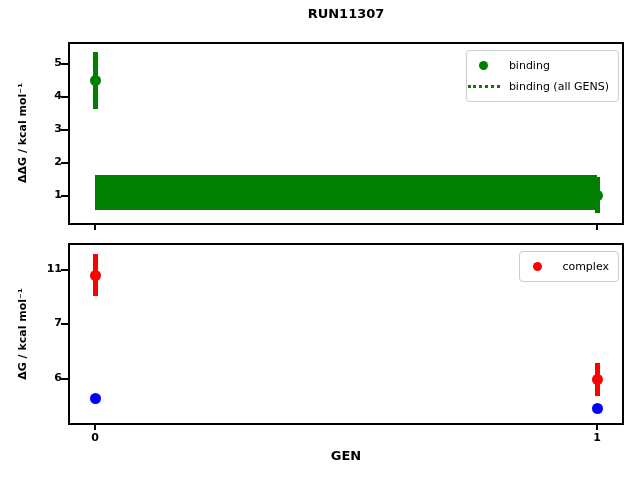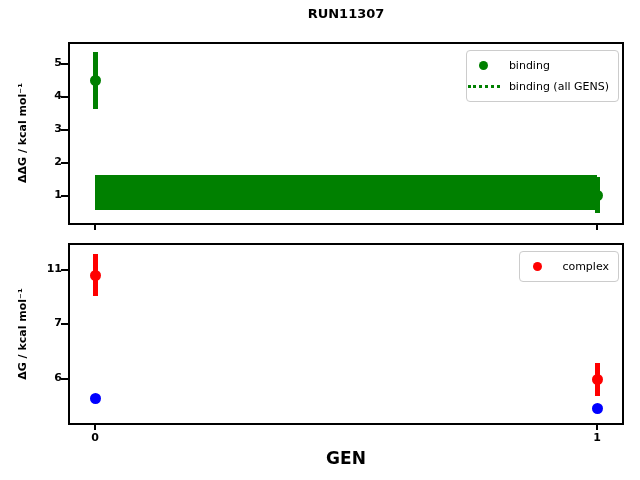--- a/index.html
+++ b/index.html
@@ -43,21 +43,21 @@
     color: #000000;
   }
   #ylabel0 { top: 133px; }
   #ylabel1 { top: 334px; }
   .xlabel {
     position: absolute;
     left: 68px;
     top: 448px;
     width: 556px;
     text-align: center;
-    font-size: 17px;
+    font-size: 13px;
     font-weight: bold;
     color: #000000;
   }
   .tick-mark { position: absolute; background: #000000; }
   .ytick-label {
     position: absolute;
     left: -40px;
     width: 32px;
     text-align: right;
     font-size: 11px;

